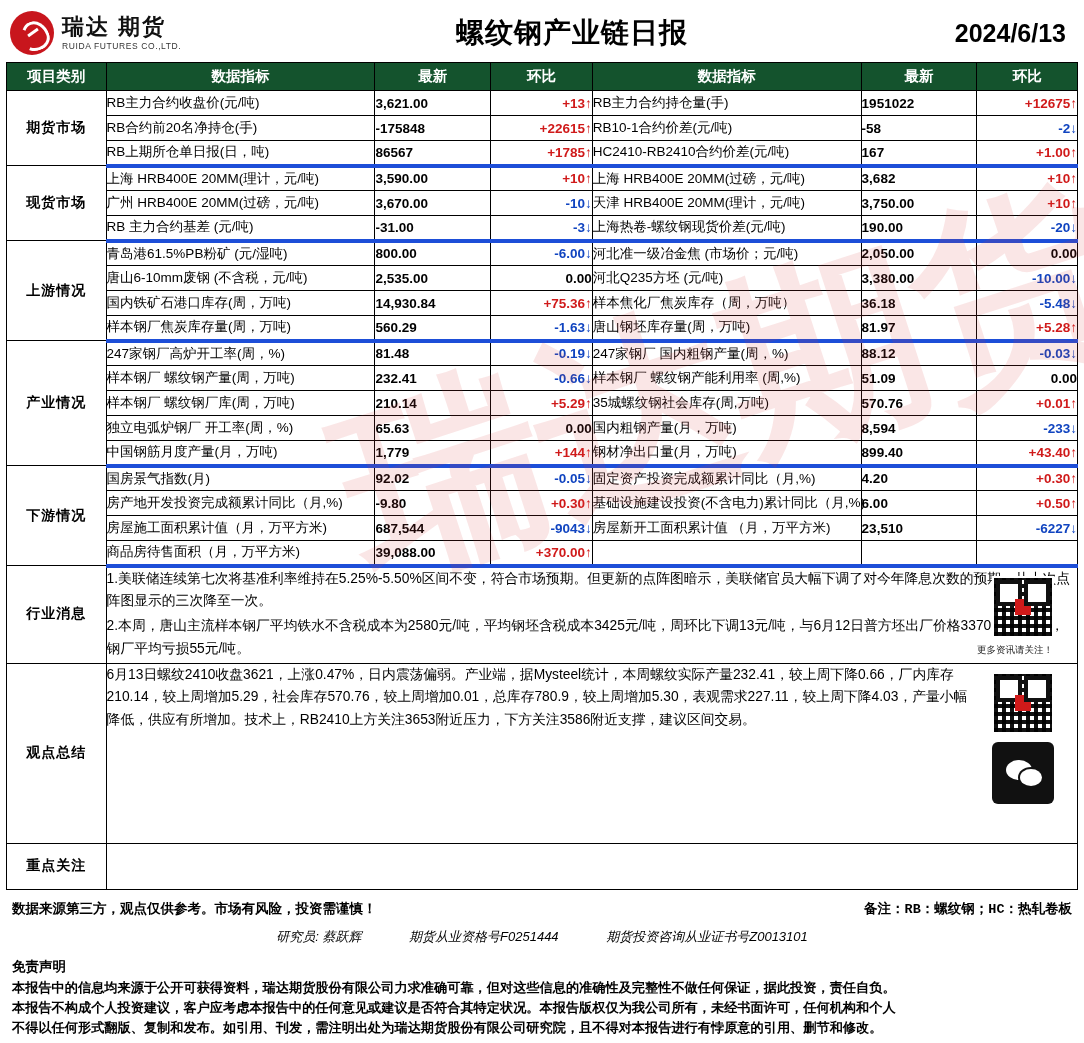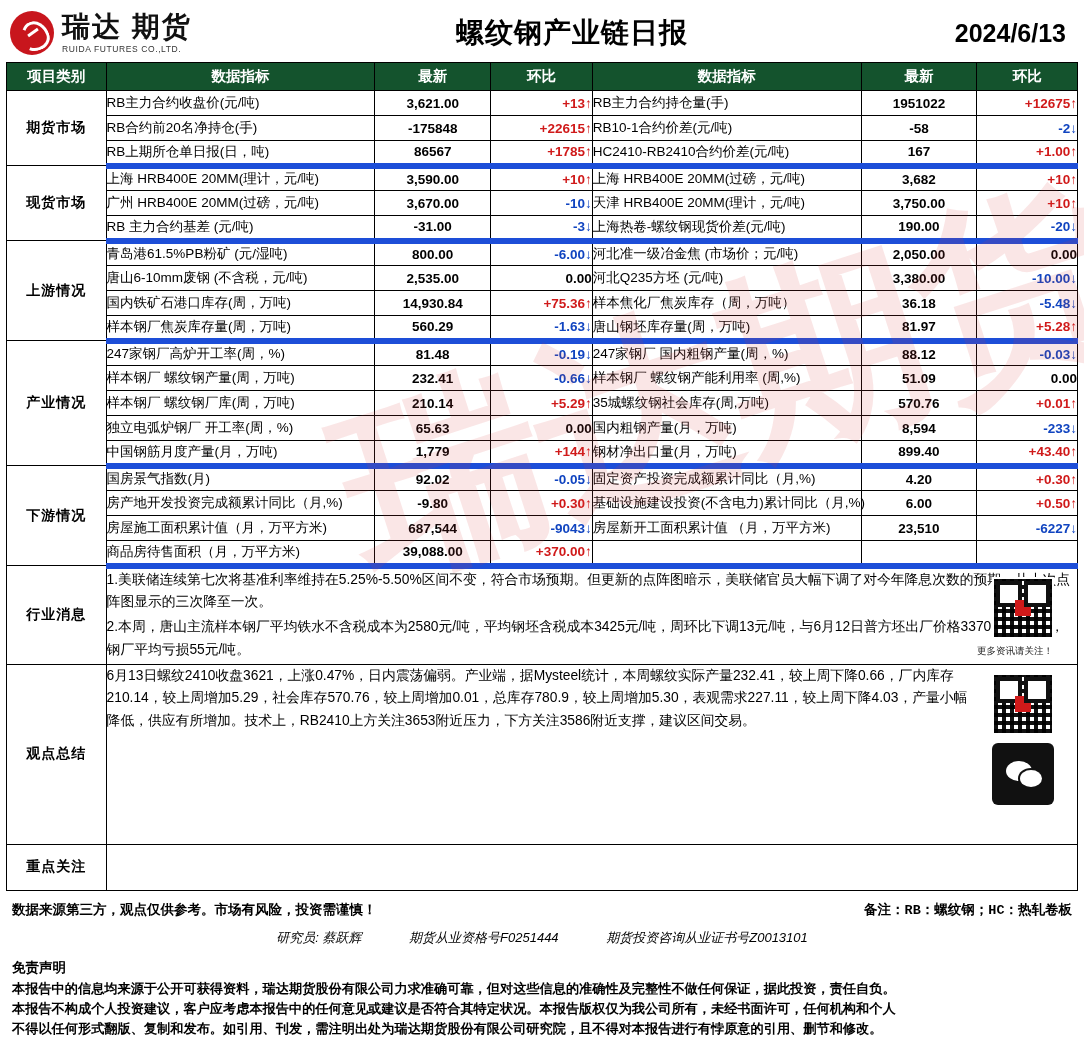--- a/index.html
+++ b/index.html
@@ -20,21 +20,21 @@
   .logo-mark::before {
     content: ""; position: absolute; left: 11px; top: 10px; width: 22px; height: 24px;
     border: 3px solid #fff; border-radius: 50% 50% 50% 50%/ 60% 60% 40% 40%;
     border-left-color: transparent; transform: rotate(-20deg);
   }
   .logo-mark::after {
     content: ""; position: absolute; left: 17px; top: 20px; width: 12px; height: 3px; background: #fff;
     transform: rotate(-35deg);
   }
   .logo-text { margin-left: 8px; }
-  .logo-cn { font-size: 28px; font-weight: bold; letter-spacing: 2px; color: #111; line-height: 1.05; }
+  .logo-cn { font-size: 22px; font-weight: bold; letter-spacing: 2px; color: #111; line-height: 1.05; }
   .logo-en { font-size: 8.5px; letter-spacing: .6px; color: #333; margin-top: 2px; }
   .doc-title { flex: 1; text-align: center; font-size: 28px; font-weight: bold; letter-spacing: 1px; }
   .doc-date { width: 190px; text-align: right; font-size: 25px; font-weight: bold; padding-right: 8px; }
 
   
   .watermark {
     position: absolute; left: 330px; top: 250px;
     font-size: 200px; font-weight: bold; color: rgba(214,60,60,0.13);
     transform: rotate(-18deg); pointer-events: none; white-space: nowrap;
     font-family: "DejaVu Sans", sans-serif;
@@ -53,28 +53,28 @@
   col.c-chg1  { width: 95px; }
   col.c-ind2  { width: 251px; }
   col.c-val2  { width: 108px; }
   col.c-chg2  { width: 94px; }
 
   td.cat {
     text-align: center; font-size: 14px; font-weight: bold; letter-spacing: 1px;
     background: #fff;
   }
   td.ind { font-size: 13.5px; padding: 0 4px 0 6px; height: 25px; white-space: nowrap; }
-  td.val { font-size: 13.5px; font-weight: bold; text-align: center; padding-right: 10px; }
+  td.val { font-size: 13.5px; font-weight: bold; text-align: left; padding-right: 10px; }
   td.chg { font-size: 13.5px; font-weight: bold; text-align: right; padding-right: 6px; white-space: nowrap; }
   .up { color: #d01a1a; }
   .down { color: #1044c0; }
   .flat { color: #000; }
 
   
-  tr.grp-end > td { border-bottom: 6px solid #1d4ed8; }
+  tr.grp-end > td { border-bottom: 4px solid #1d4ed8; }
 
   
   td.blk { font-size: 13.8px; line-height: 1.65; padding: 8px 10px; vertical-align: top; position: relative; }
   td.blk p { margin: 0 0 2px 0; text-indent: 0; }
   .qr-area { position: absolute; right: 8px; top: 8px; width: 92px; }
   .qr { width: 62px; height: 62px; margin: 0 auto; background:
       repeating-linear-gradient(0deg, #111 0 4px, #fff 4px 8px),
       repeating-linear-gradient(90deg, #111 0 4px, rgba(255,255,255,0) 4px 8px);
     background-blend-mode: multiply; border: 2px solid #fff; position: relative; }
   .qr::before, .qr::after {

